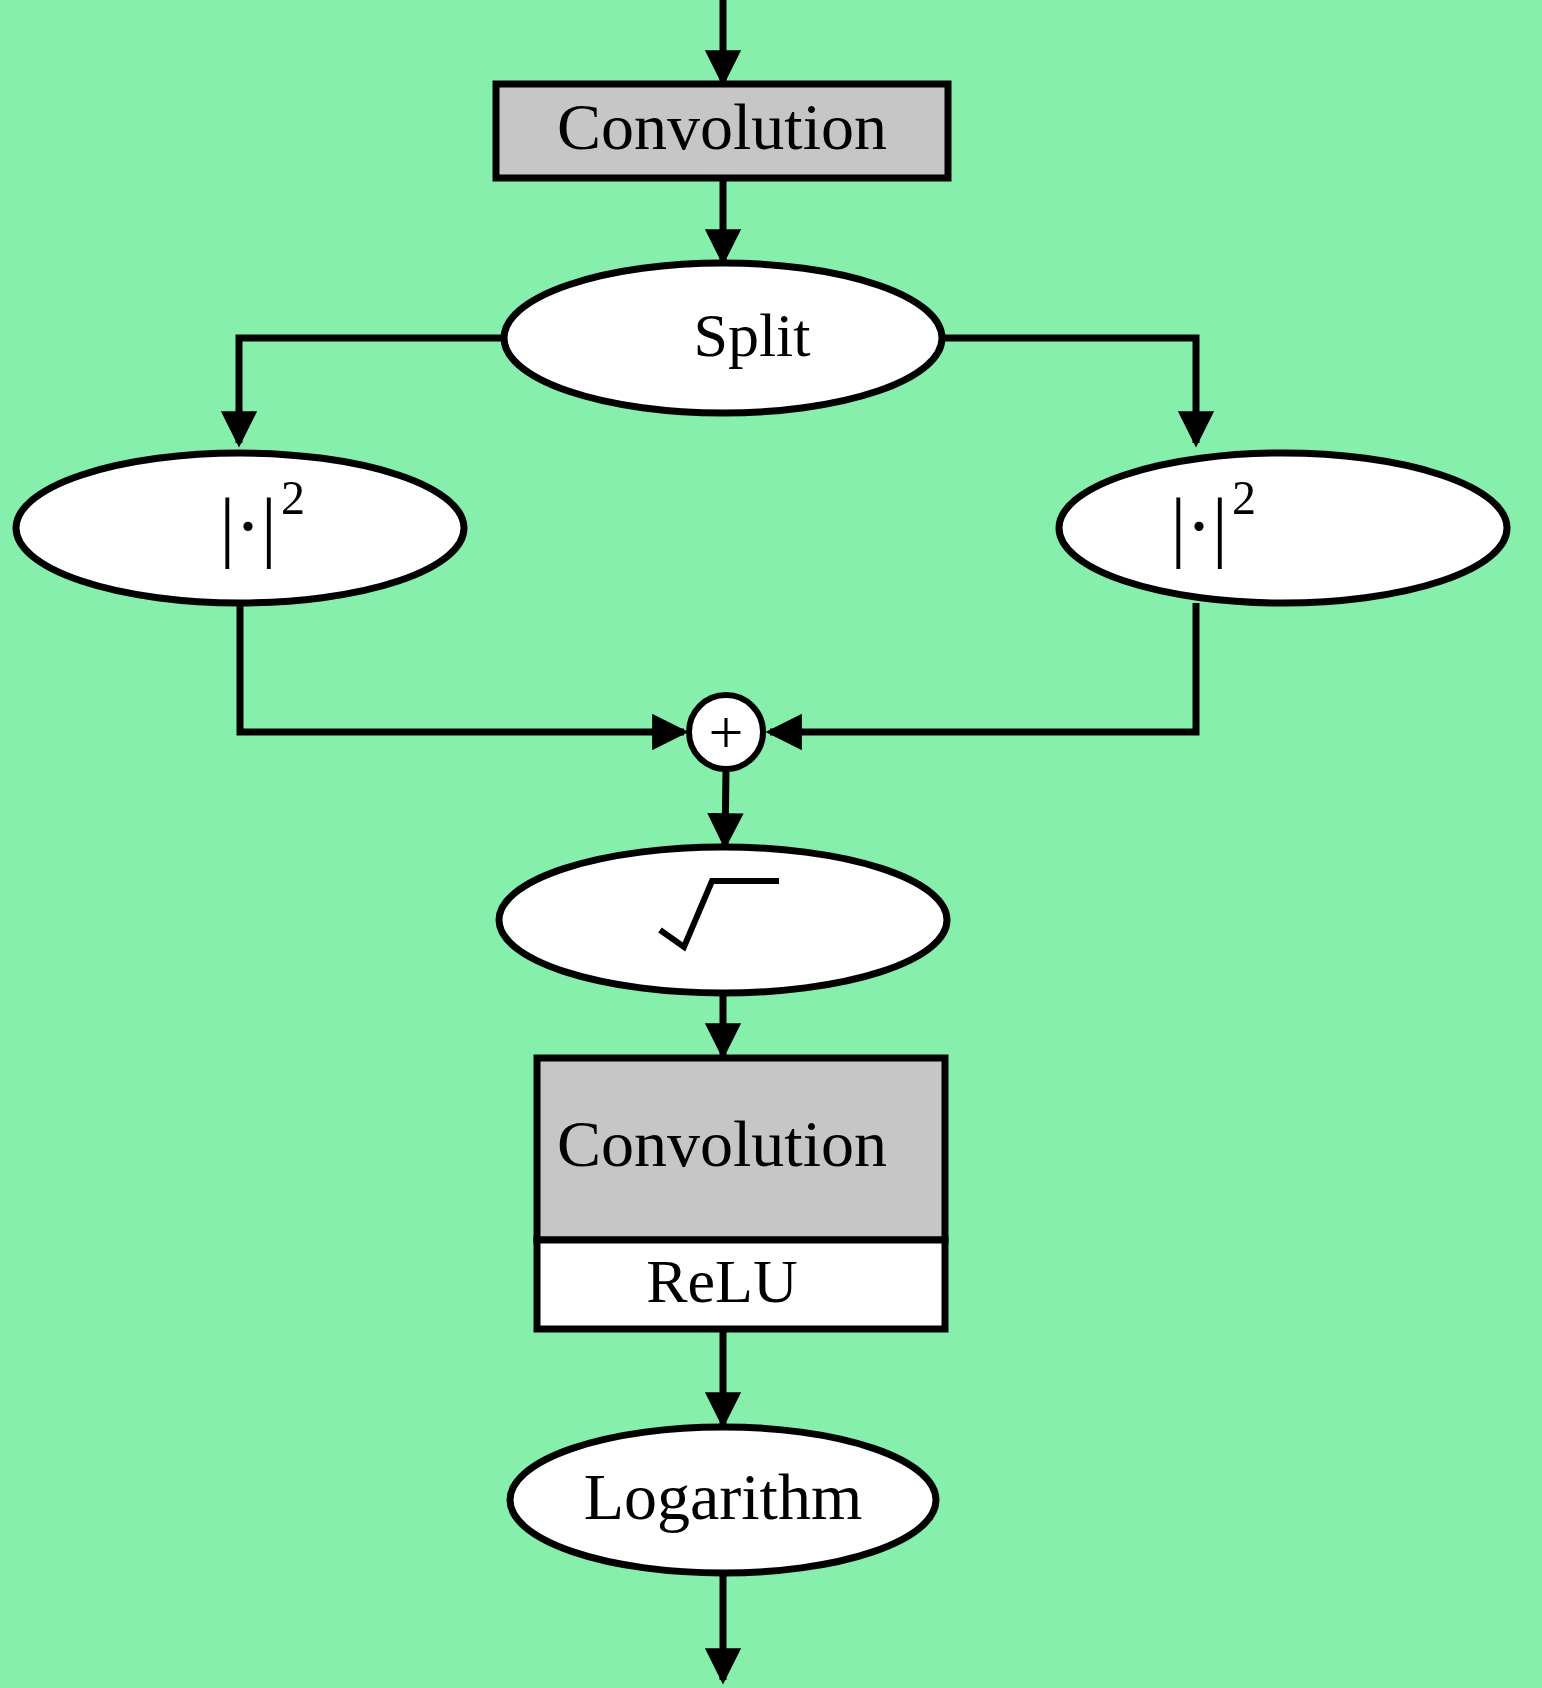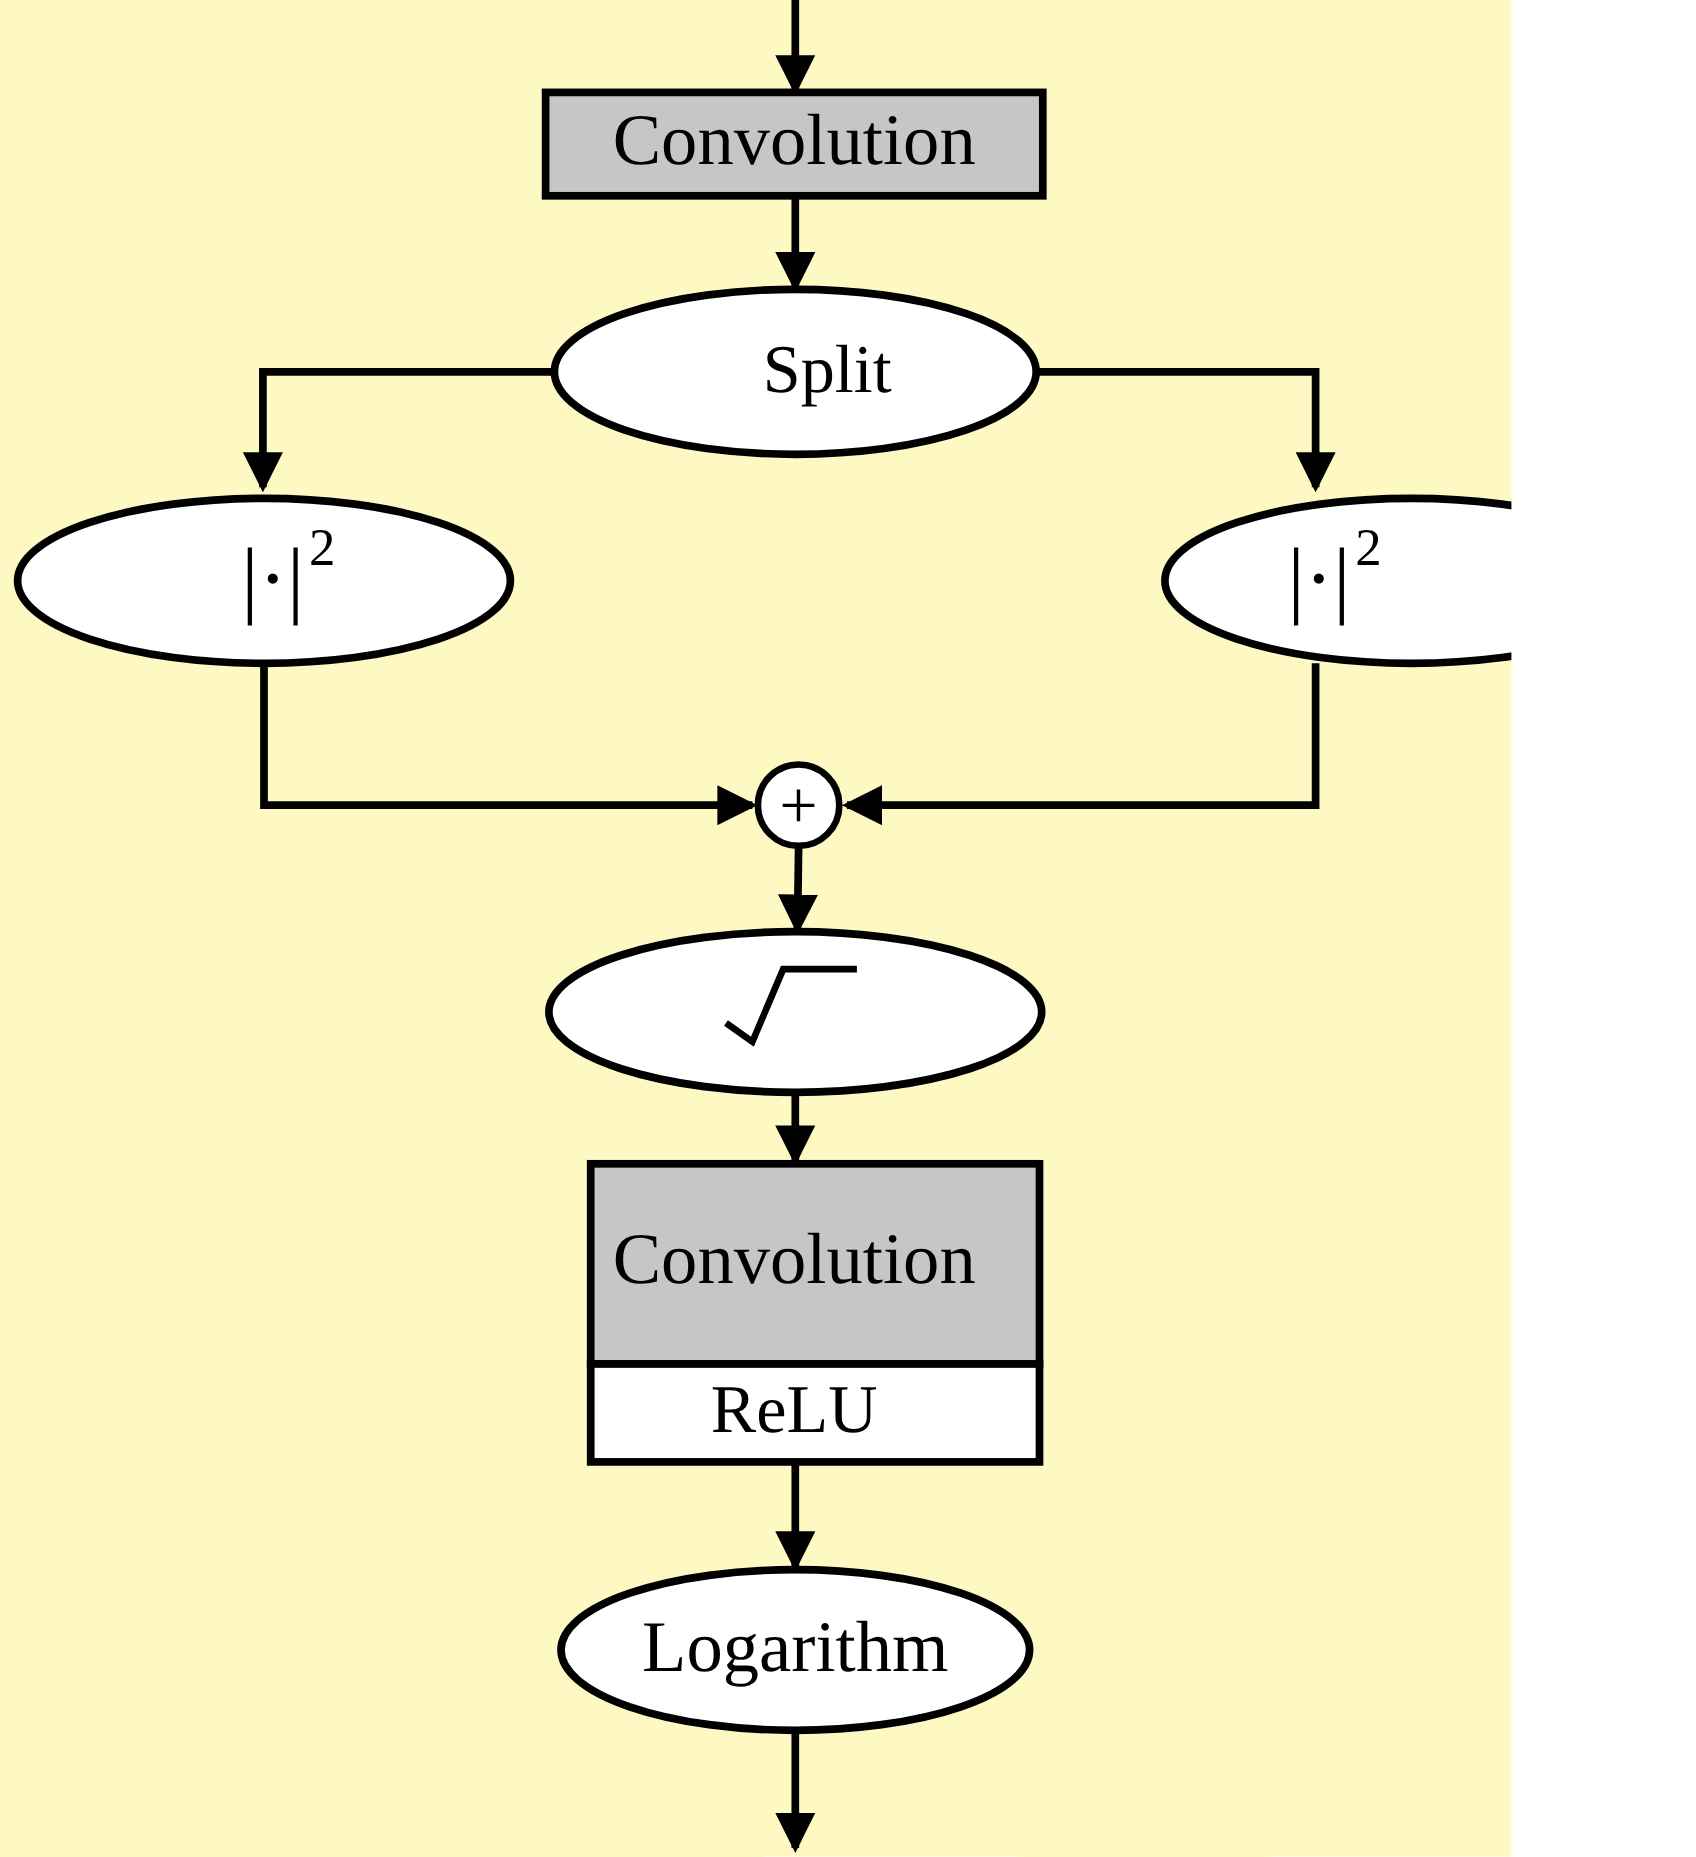--- a/index.html
+++ b/index.html
@@ -3,23 +3,23 @@
 <meta charset="utf-8">
 <title>Block Diagram</title>
 <style>
   html, body {
     margin: 0;
     padding: 0;
     background: #ffffff;
   }
   #canvas-wrap {
     position: relative;
-    width: 1374px;
+    width: 1542px;
     height: 1688px;
-    background: #fef9c3;
+    background: #86efac;
     overflow: hidden;
   }
   #diagram-svg {
     position: absolute;
     left: 0;
     top: 0;
     width: 1542px;
     height: 1688px;
     display: block;
   }

